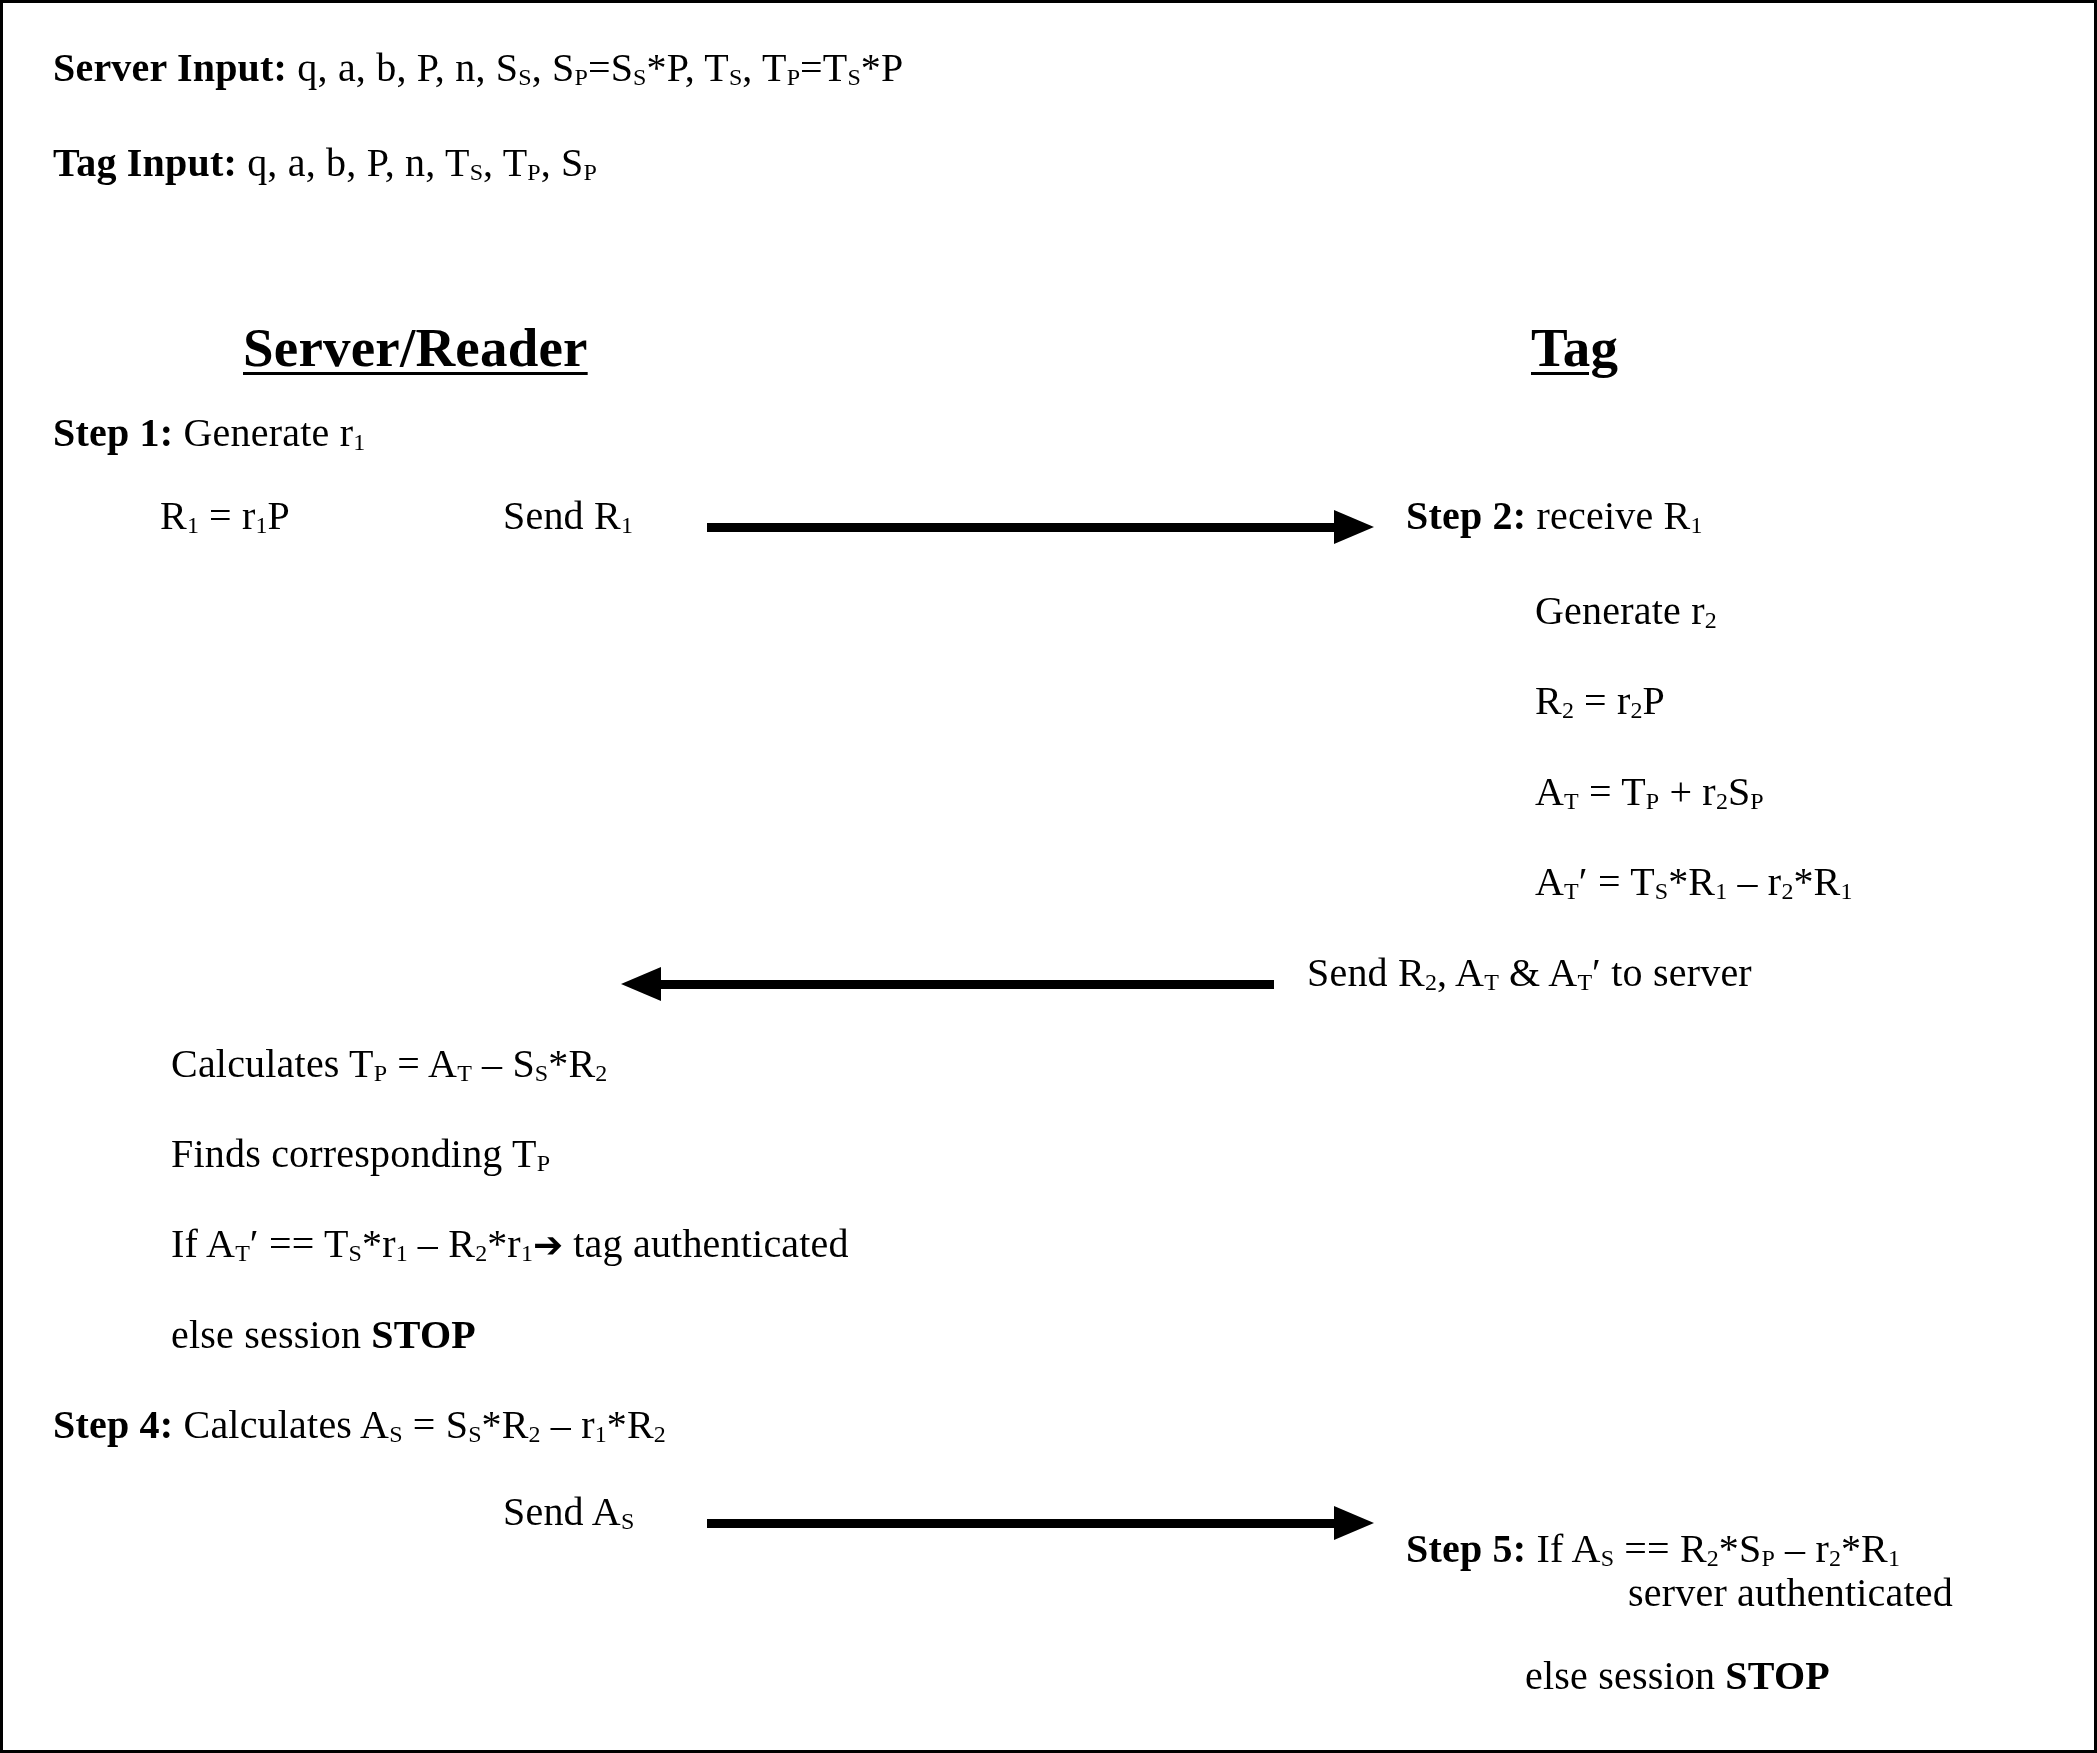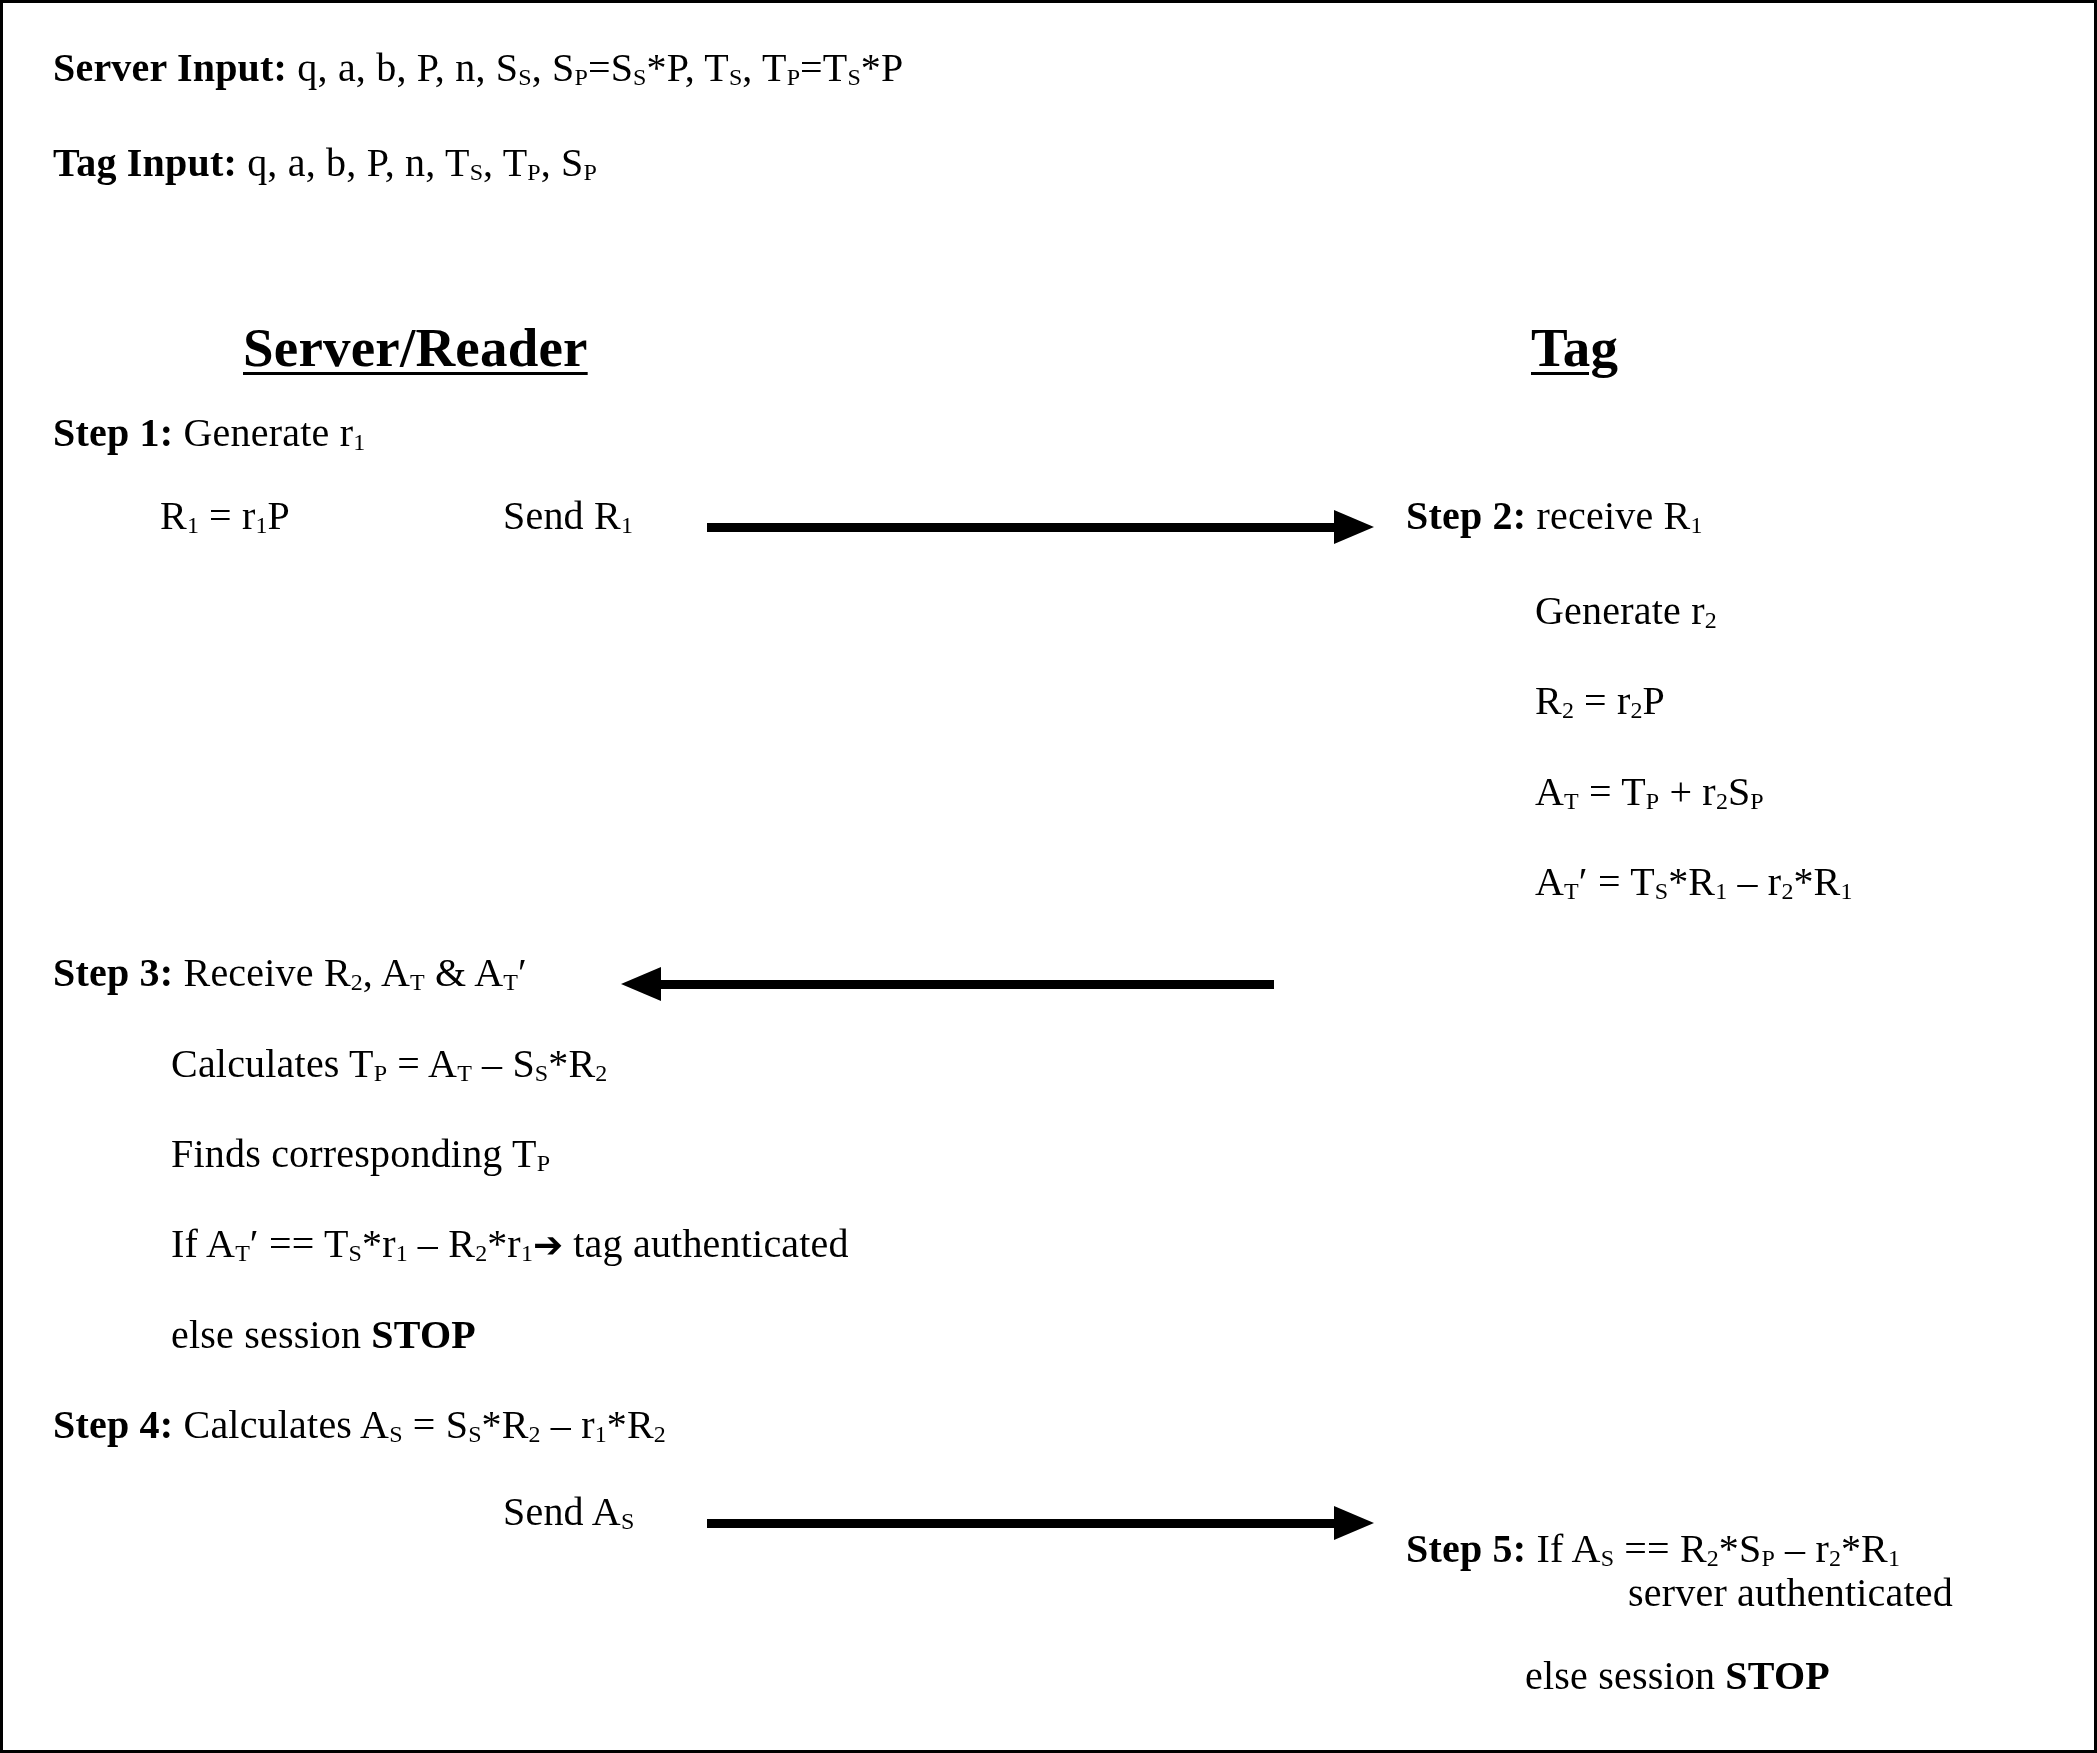--- a/index.html
+++ b/index.html
@@ -127,30 +127,27 @@
     </div>
 
     <div class="line" style="left:1532px; top:588px;">Generate r<sub>2</sub></div>
 
     <div class="line" style="left:1532px; top:678px;">R<sub>2</sub> = r<sub>2</sub>P</div>
 
     <div class="line" style="left:1532px; top:769px;">A<sub>T</sub> = T<sub>P</sub> + r<sub>2</sub>S<sub>P</sub></div>
 
     <div class="line" style="left:1532px; top:859px;">A<sub>T</sub>′ = T<sub>S</sub>*R<sub>1</sub> – r<sub>2</sub>*R<sub>1</sub></div>
 
-    <div class="line" style="left:50px; top:950px;">
-      <span class="bold">Step 3:</span>
-      <span>Receive R<sub>2</sub>, A<sub>T</sub> &amp; A<sub>T</sub>′</span>
-    </div>
 
     <div class="arrow" style="left:618px; top:977px; width:654px;">
       <div class="head-l" style="left:0;"></div>
       <div class="shaft" style="left:37px; width:616px;"></div>
     </div>
 
+    <div class="line" style="left:1304px; top:950px;">Send R<sub>2</sub>, A<sub>T</sub> &amp; A<sub>T</sub>′ to server</div>
 
     <div class="line" style="left:168px; top:1041px;">Calculates T<sub>P</sub> = A<sub>T</sub> – S<sub>S</sub>*R<sub>2</sub></div>
 
     <div class="line" style="left:168px; top:1131px;text-align:right;">Finds corresponding T<sub>P</sub></div>
 
     <div class="line" style="left:168px; top:1221px;">If A<sub>T</sub>′ == T<sub>S</sub>*r<sub>1</sub> – R<sub>2</sub>*r<sub>1</sub><span class="wing-arrow">➔</span> tag authenticated</div>
 
     <div class="line" style="left:168px; top:1312px;">
       <span>else session </span><span class="bold">STOP</span>
     </div>

